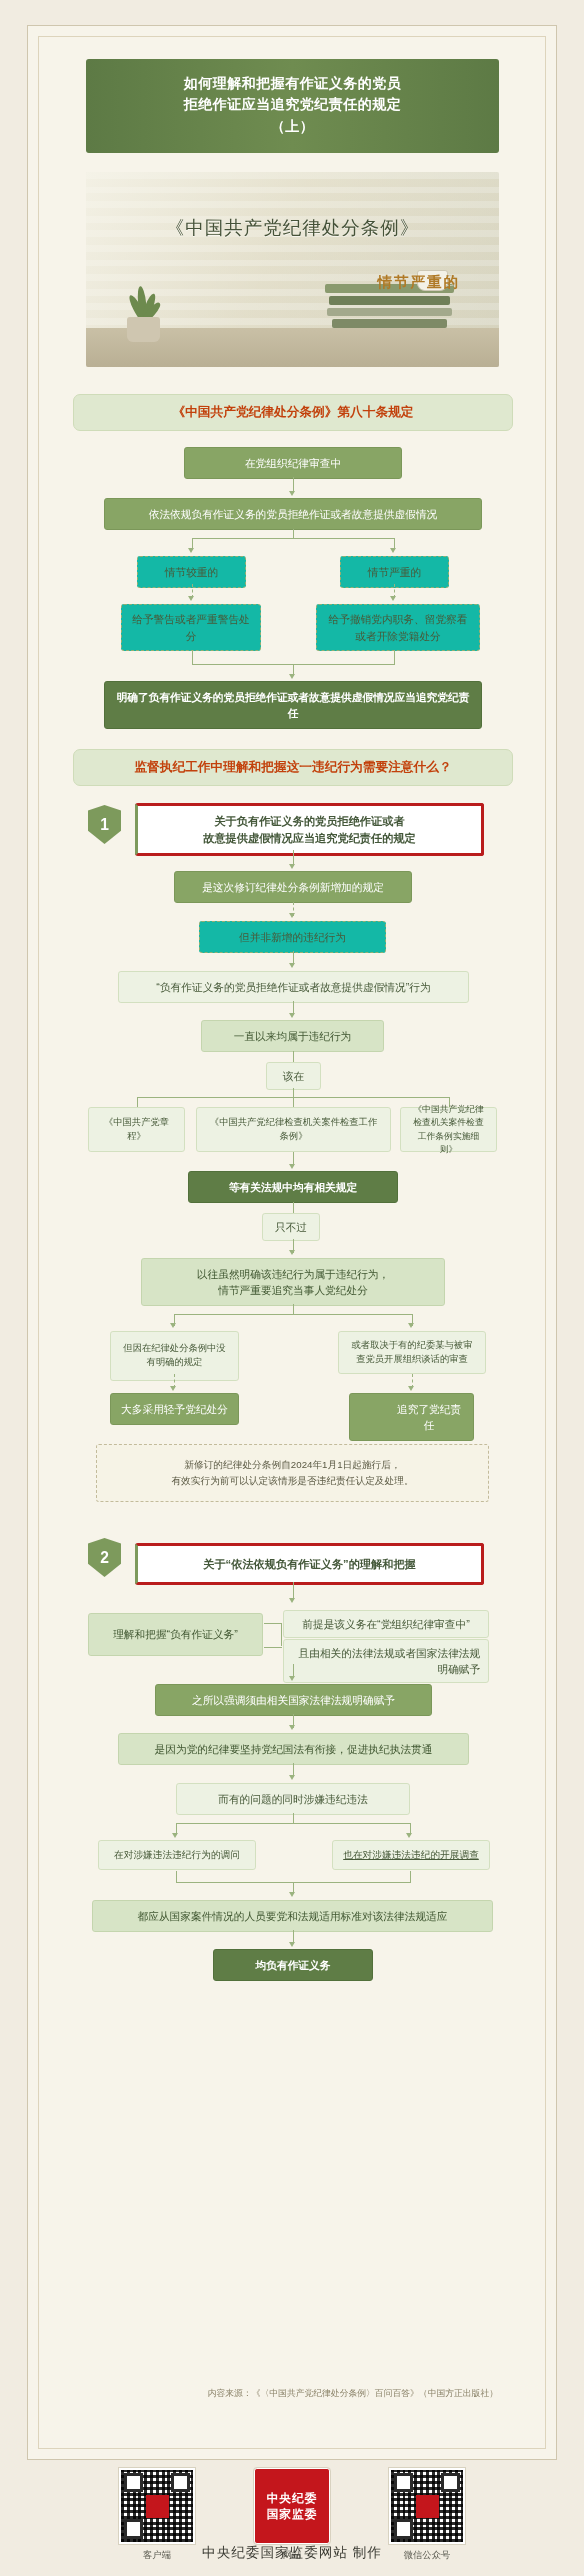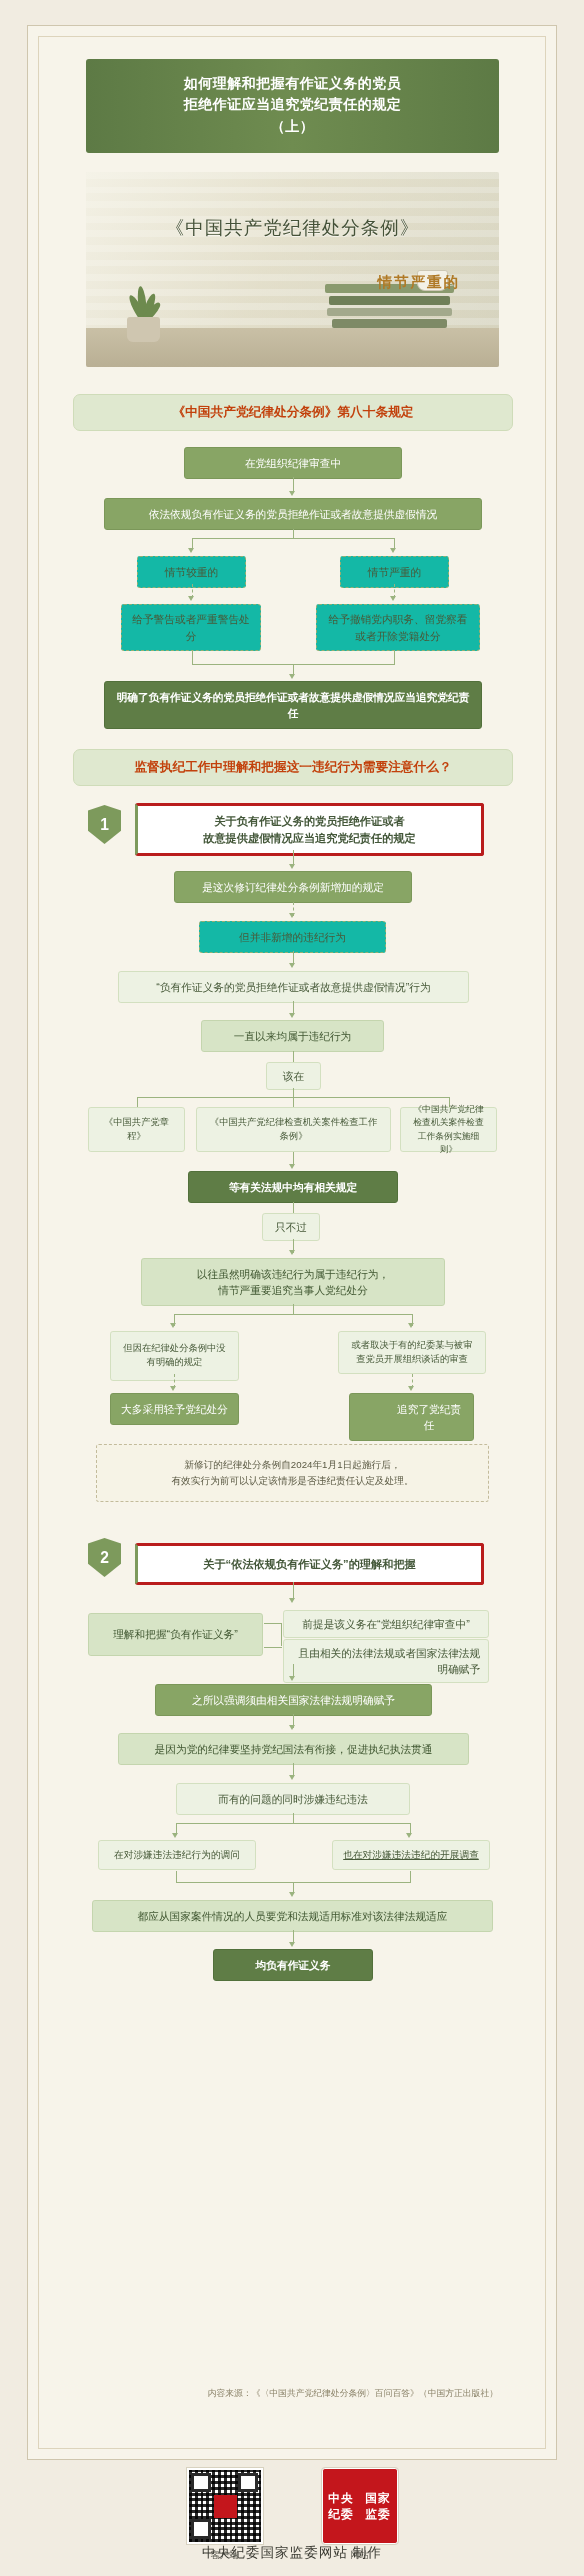--- a/index.html
+++ b/index.html
@@ -211,21 +211,21 @@
   .qr .red { position:absolute; left:25px; top:25px; width:23.4px; height:23.4px; background:#c4161c; }
   .qr-cap { font-size:9.3px; color:#5a5a50; margin-top:4.9px; }
 
   .emblem {
     width:90px; text-align:center;
   }
   .emblem .plate {
     width:76px;height:76px;margin:0 auto;
     background:#c4161c; color:#fff;
     border-radius:2.9px;
-    display:flex;flex-direction:row;align-items:center;justify-content:center;
+    display:flex;flex-direction:column;align-items:center;justify-content:center;
     font-size:11.7px; font-weight:bold; line-height:1.35; letter-spacing:1px;
     border:1.9px solid #fff;
     outline:1px solid #d8d2c0;
   }
   .emblem .emblem-cap { font-size:9.3px; color:#5a5a50; margin-top:4.9px; }
 
   .made-by {
     position:absolute; left:0; right:0; bottom:13.6px;
     text-align:center;
     font-size:13.6px;
@@ -448,17 +448,26 @@
       </div>
 
       <div class="emblem">
         <div class="plate">
           <span>中央纪委</span>
           <span>国家监委</span>
         </div>
         <div class="emblem-cap">网站</div>
       </div>
 
+      <div class="qr-item">
+        <div class="qr">
+          <span class="fm tl"></span>
+            <span class="fm tr"></span>
+            <span class="fm bl"></span>
+          <span class="red"></span>
+        </div>
+        <div class="qr-cap">微信公众号</div>
+      </div>
     </div>
     <div class="made-by">中央纪委国家监委网站 制作</div>
   </div>
 </div>
 
 
 </body></html>

